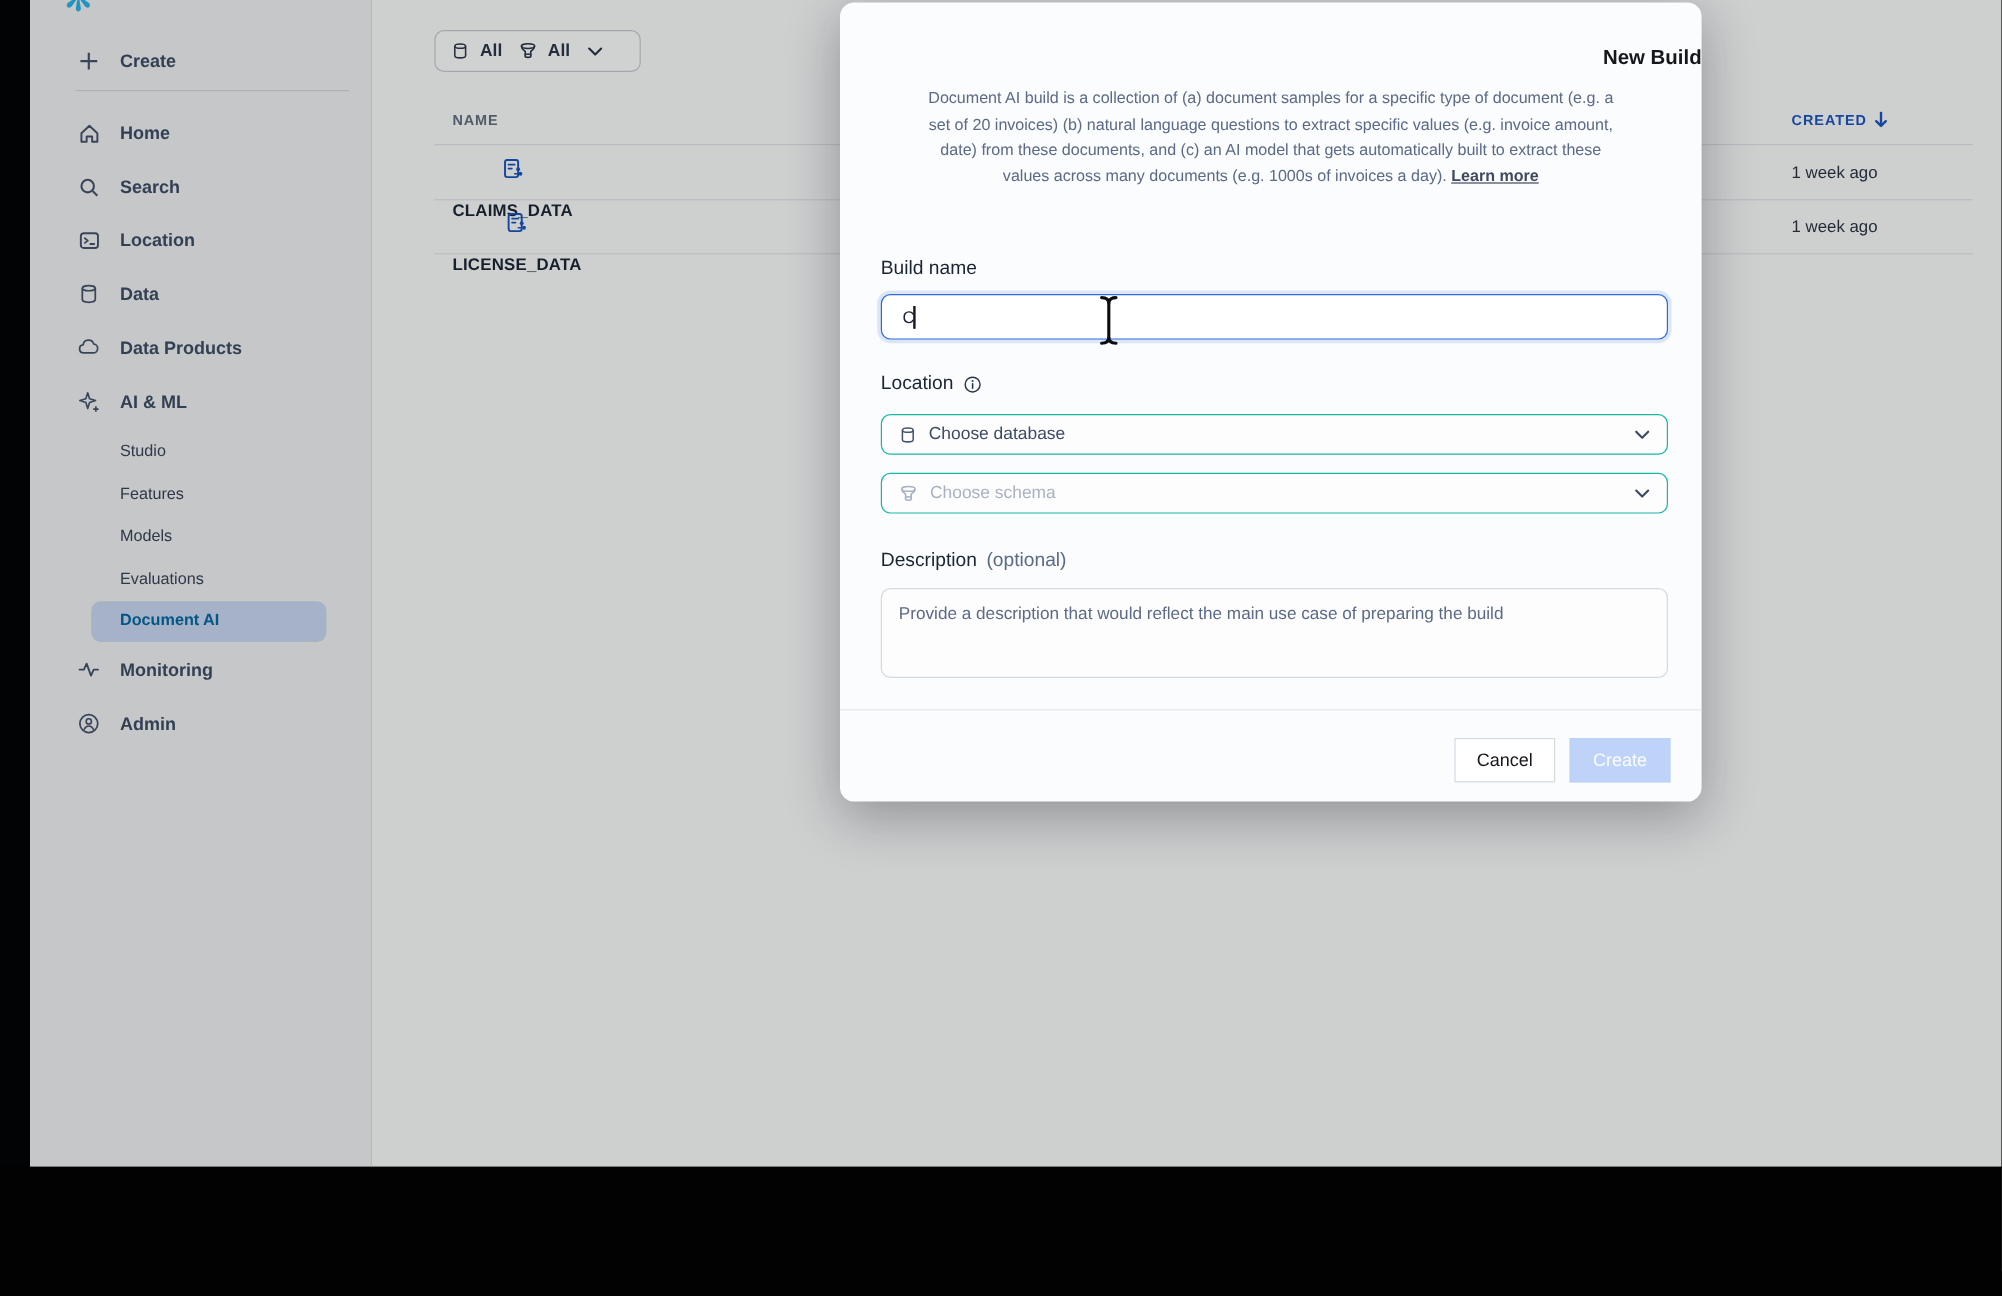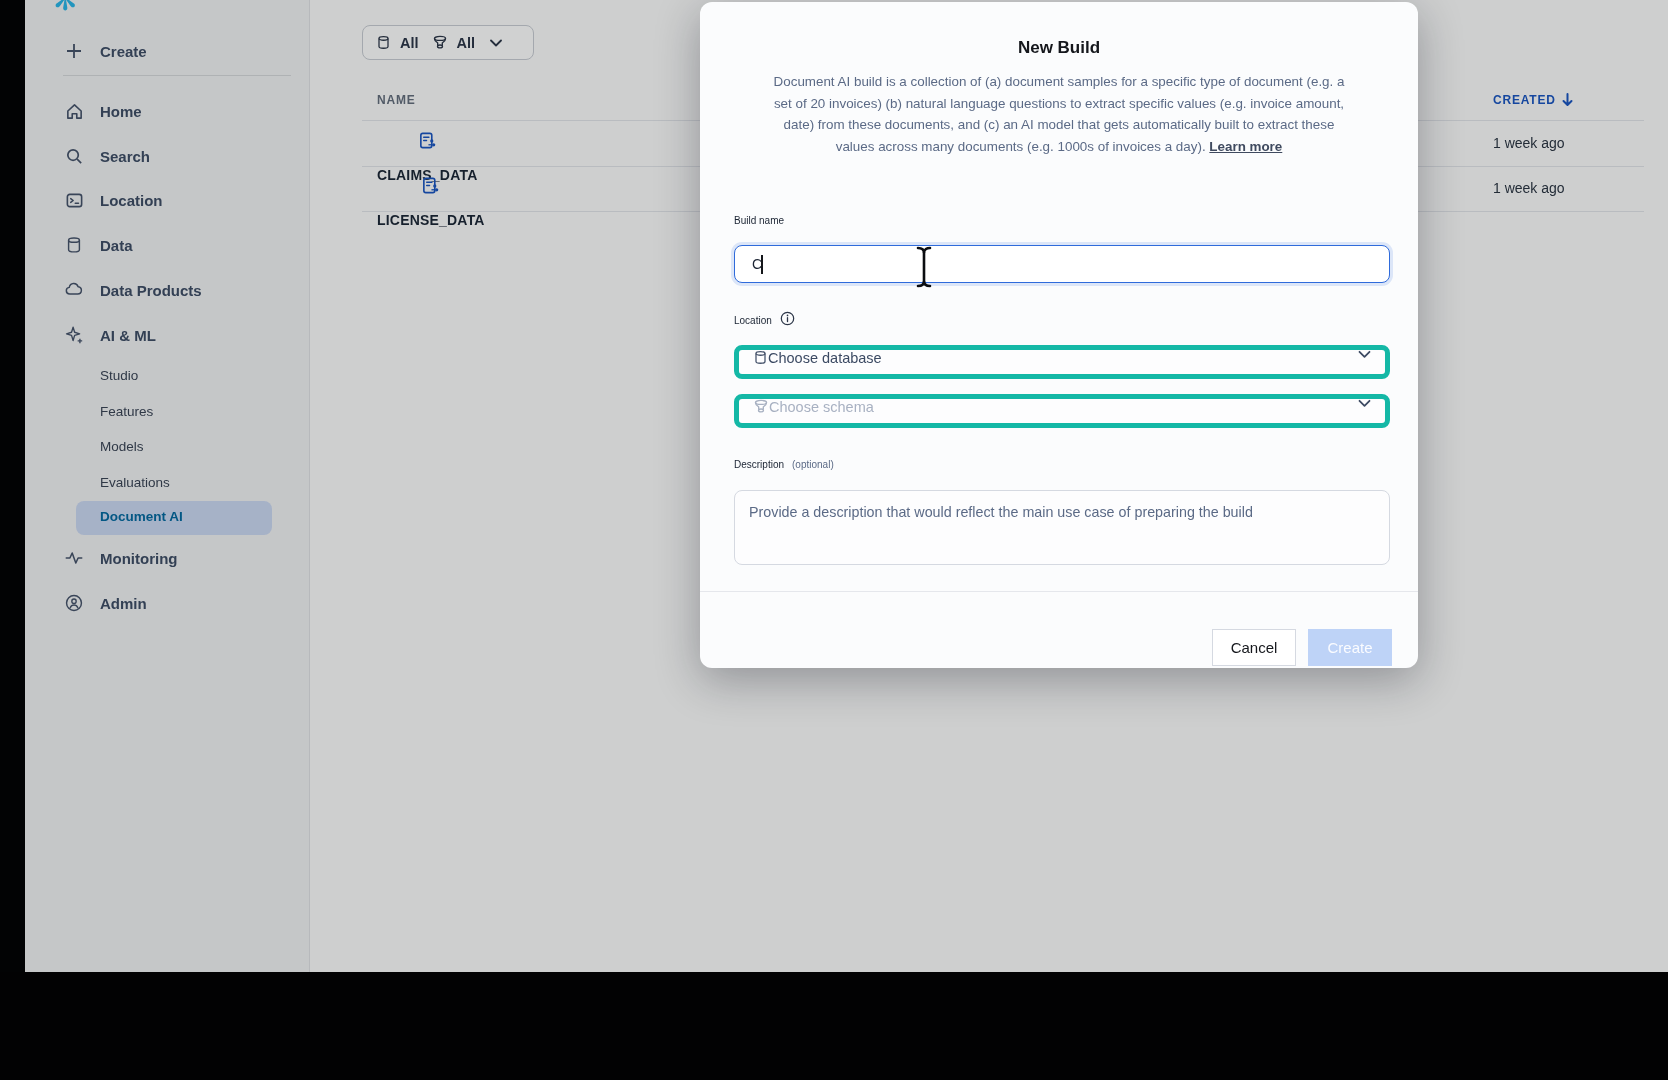--- a/index.html
+++ b/index.html
@@ -33,37 +33,37 @@
   .hline{position:absolute;left:51px;right:24px;height:1px;background:#e3e5ea;}
   .cellname{position:absolute;display:flex;align-items:center;gap:17px;flex-direction:column;}
   .cellname .nm{font-size:14px;font-weight:600;color:#1b2635;letter-spacing:.2px;}
   .cellcreated{position:absolute;font-size:14px;color:#2a3442;}
 
   
   .dim{position:absolute;left:0;top:0;width:1668px;height:972px;background:rgba(5,8,12,0.19);}
 
   
   .modal{position:absolute;left:700px;top:2px;width:718px;height:666px;background:#fbfcfd;border-radius:12px;box-shadow:0 12px 45px rgba(15,20,30,0.32);}
-  .m-title{position:absolute;left:0;right:0;top:36px;text-align:center;font-size:17px;font-weight:700;color:#15171c;}
+  .m-title{position:absolute;left:0;right:0;top:36px;text-align:right;font-size:17px;font-weight:700;color:#15171c;}
   .m-para{position:absolute;left:69px;top:69px;width:580px;text-align:center;font-size:13.4px;line-height:21.6px;color:#5b6a86;}
   .m-para a{color:#3f4a5f;font-weight:600;text-decoration:underline;cursor:pointer;}
-  .f-label{position:absolute;left:34px;font-size:10px;font-weight:500;color:#1b2433;display:flex;align-items:flex-end;gap:8px;}
+  .f-label{position:absolute;left:34px;font-size:16px;font-weight:500;color:#1b2433;display:flex;align-items:center;gap:8px;}
   .f-label .opt{color:#5b6a86;font-weight:400;}
   .name-input{position:absolute;left:34px;top:243px;width:656px;height:38px;border:1.5px solid #2f6bdb;border-radius:8px;background:#fff;box-shadow:0 0 0 3px rgba(64,120,224,0.16);font-size:14px;color:#1b2433;padding:0 0 0 17px;outline:none;}
   .caret{position:absolute;left:61px;top:253px;width:1.5px;height:19px;background:#14161a;}
-  .dd{position:absolute;left:34px;width:656px;height:34px;border:5px solid #14b8a6;border-radius:8px;background:#fdfdfe;display:flex;align-items:flex-start;padding:0 14px;}
+  .dd{position:absolute;left:34px;width:656px;height:34px;border:1px solid #14b8a6;border-radius:8px;background:#fdfdfe;display:flex;align-items:center;gap:10px;padding:0 14px;}
   .dd .ddtext{font-size:14.5px;color:#3c4a63;flex:1;}
   .dd.disabled .ddtext{color:#a8b1c2;}
   .dd.disabled .ddic{color:#a8b1c2;}
   .ddic{color:#46536b;display:flex;}
   .ddchev{color:#3c4a63;display:flex;}
   .textarea{position:absolute;left:34px;top:488px;width:656px;height:75px;border:1px solid #d5d9e1;border-radius:8px;background:#fdfdfe;padding:11px 14px;font-size:14.3px;line-height:20px;color:#1b2433;resize:none;outline:none;}
   .textarea::placeholder{color:#5b6a86;opacity:1;}
   .m-divider{position:absolute;left:0;right:0;top:589px;height:1px;background:#e5e7ec;}
-  .btn{position:absolute;top:627px;height:37px;border-radius:0;font-size:15px;display:flex;align-items:center;justify-content:center;cursor:pointer;}
+  .btn{position:absolute;top:613px;height:37px;border-radius:0;font-size:15px;display:flex;align-items:center;justify-content:center;cursor:pointer;}
   .btn-cancel{left:512px;width:84px;background:#fff;border:1px solid #d5d9e1;color:#15171c;}
   .btn-create{left:608px;width:84px;background:#bed3f7;border:1px solid #bed3f7;color:#fbfcff;}
 
   .mouse-cursor{position:absolute;left:915px;top:245px;}
   svg{display:block;}
 </style>
 </head>
 <body>
 
 <div class="stage">

